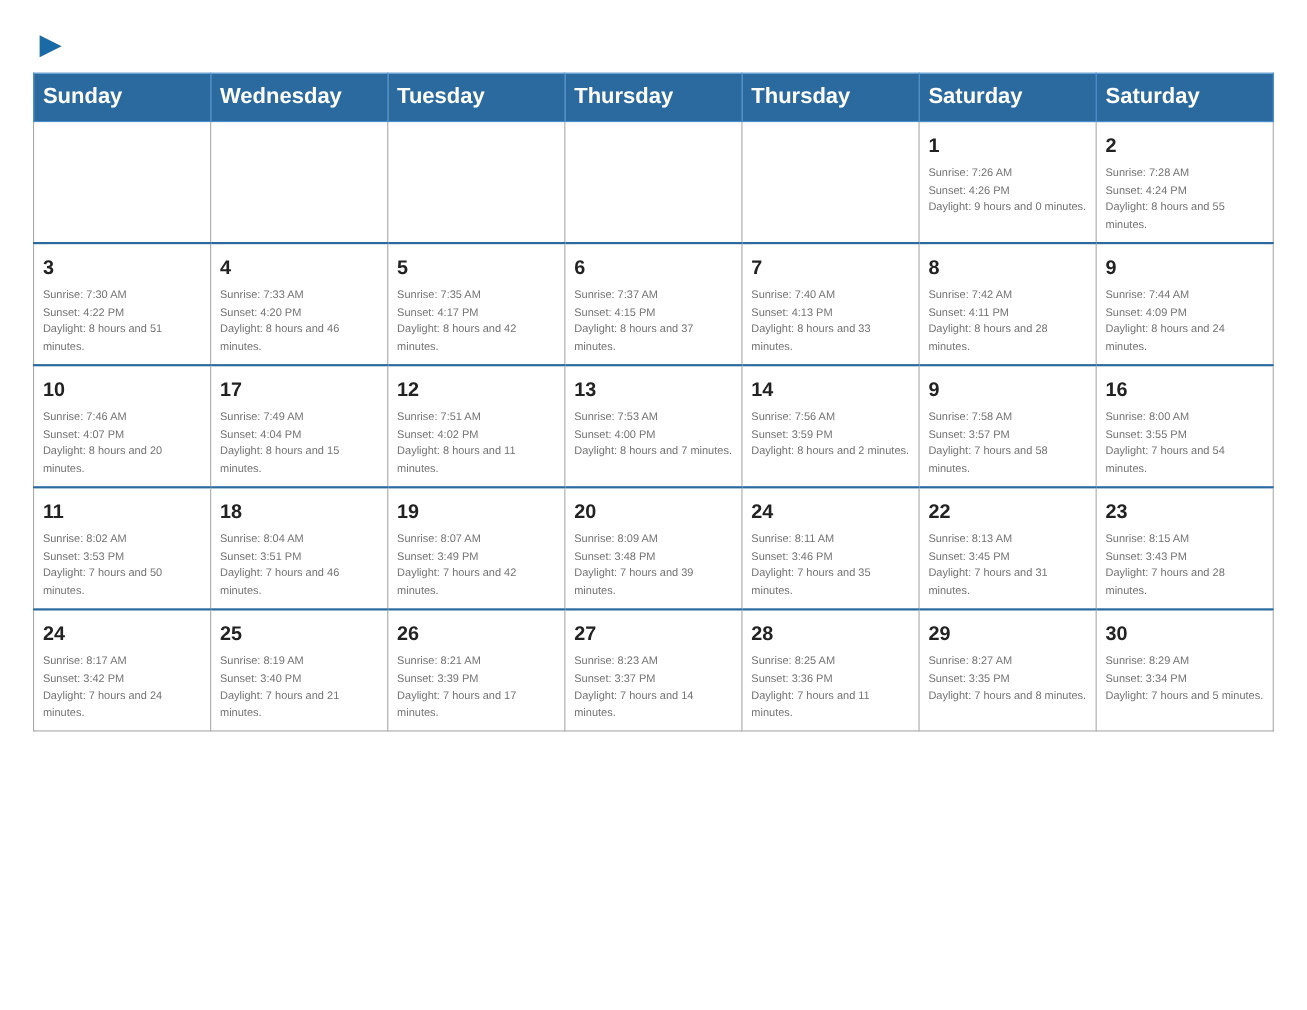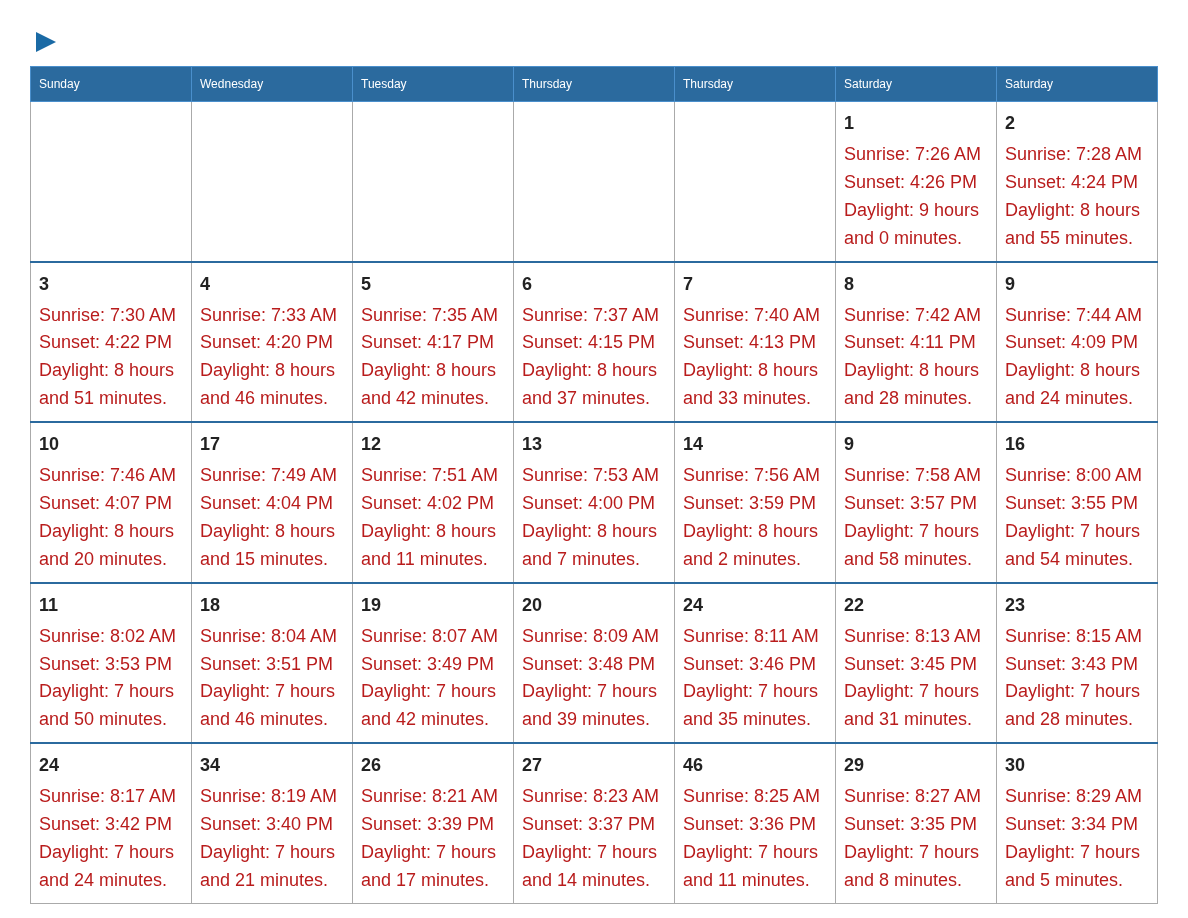--- a/index.html
+++ b/index.html
@@ -51,44 +51,44 @@
     }
     .calendar {
       width: 100%;
       border-collapse: collapse;
       border: 1px solid #555;
     }
     .calendar th {
       background-color: #2b6a9e;
       color: #fff;
       padding: 10px 8px;
-      font-size: 12px;
-      font-weight: normal;
+      font-size: 20px;
+      font-weight: bold;
       text-align: left;
       border: 1px solid #4a8fcc;
     }
     .calendar td {
       vertical-align: top;
       padding: 8px;
       border: 1px solid #aaa;
       width: calc(100% / 7);
       min-height: 110px;
       font-size: 13px;
       line-height: 1.5;
     }
     .day-number {
       font-size: 18px;
       font-weight: bold;
       display: block;
       margin-bottom: 4px;
       color: #222;
     }
     .day-info {
-      font-size: 18px;
-      color: #b91c1c;
+      font-size: 10px;
+      color: #737373;
       line-height: 1.55;
     }
     .empty-cell {
       background: #fff;
     }
     .row-divider td {
       border-top: 2px solid #2b6a9e;
     }
   </style>
 </head>
@@ -227,33 +227,33 @@
           <span class="day-number">23</span>
           <div class="day-info">Sunrise: 8:15 AM<br>Sunset: 3:43 PM<br>Daylight: 7 hours and 28 minutes.</div>
         </td>
       </tr>
       <tr class="row-divider">
         <td>
           <span class="day-number">24</span>
           <div class="day-info">Sunrise: 8:17 AM<br>Sunset: 3:42 PM<br>Daylight: 7 hours and 24 minutes.</div>
         </td>
         <td>
-          <span class="day-number">34</span>
+          <span class="day-number">25</span>
           <div class="day-info">Sunrise: 8:19 AM<br>Sunset: 3:40 PM<br>Daylight: 7 hours and 21 minutes.</div>
         </td>
         <td>
           <span class="day-number">26</span>
           <div class="day-info">Sunrise: 8:21 AM<br>Sunset: 3:39 PM<br>Daylight: 7 hours and 17 minutes.</div>
         </td>
         <td>
           <span class="day-number">27</span>
           <div class="day-info">Sunrise: 8:23 AM<br>Sunset: 3:37 PM<br>Daylight: 7 hours and 14 minutes.</div>
         </td>
         <td>
-          <span class="day-number">46</span>
+          <span class="day-number">28</span>
           <div class="day-info">Sunrise: 8:25 AM<br>Sunset: 3:36 PM<br>Daylight: 7 hours and 11 minutes.</div>
         </td>
         <td>
           <span class="day-number">29</span>
           <div class="day-info">Sunrise: 8:27 AM<br>Sunset: 3:35 PM<br>Daylight: 7 hours and 8 minutes.</div>
         </td>
         <td>
           <span class="day-number">30</span>
           <div class="day-info">Sunrise: 8:29 AM<br>Sunset: 3:34 PM<br>Daylight: 7 hours and 5 minutes.</div>
         </td>

